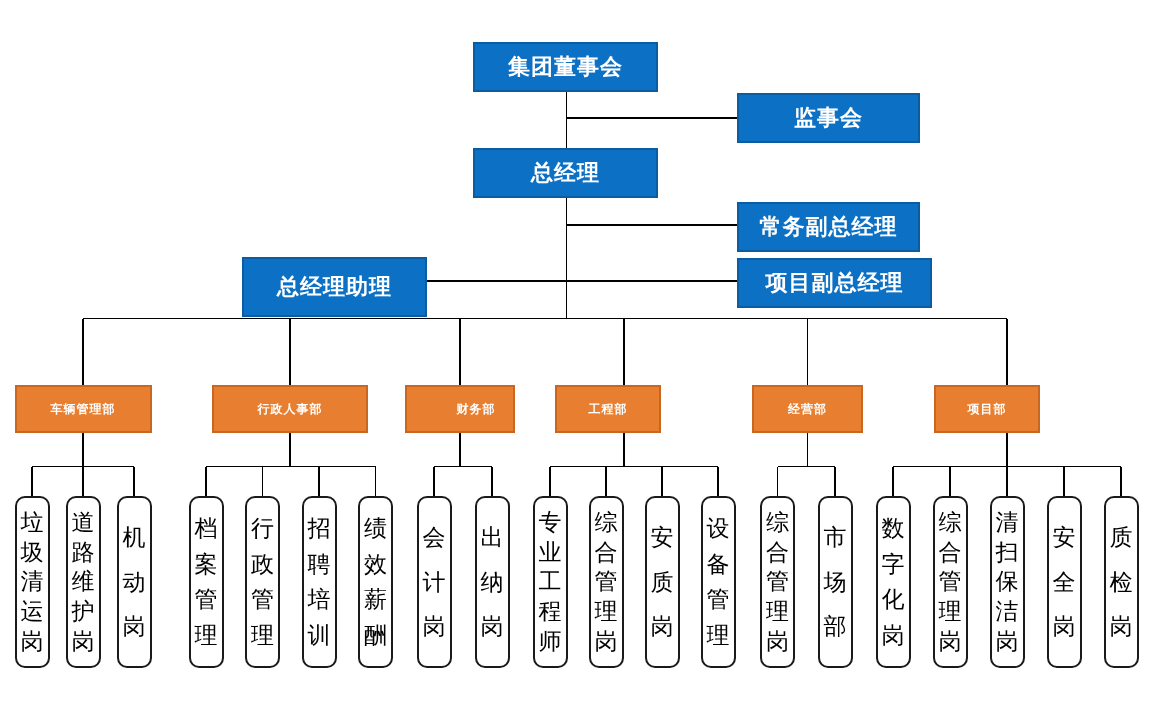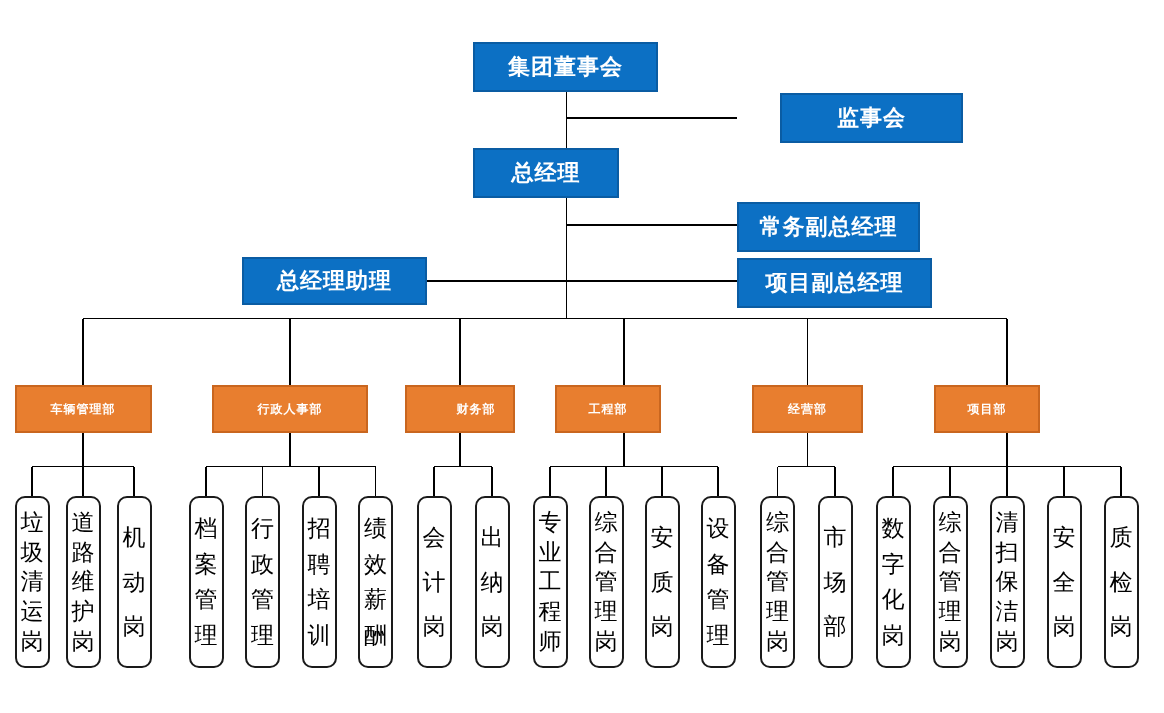--- a/index.html
+++ b/index.html
@@ -69,27 +69,27 @@
       <line x1="893" y1="466.5" x2="1121" y2="466.5" stroke="#000000" stroke-width="1.6"></line>
       <line x1="893" y1="466.5" x2="893" y2="496" stroke="#000000" stroke-width="1.6"></line>
       <line x1="950" y1="466.5" x2="950" y2="496" stroke="#000000" stroke-width="1.6"></line>
       <line x1="1007" y1="466.5" x2="1007" y2="496" stroke="#000000" stroke-width="1.6"></line>
       <line x1="1064" y1="466.5" x2="1064" y2="496" stroke="#000000" stroke-width="1.6"></line>
       <line x1="1121" y1="466.5" x2="1121" y2="496" stroke="#000000" stroke-width="1.6"></line>
     </svg>
 
   <div class="node exec" style="left:473px; top:42px; width:185px; height:50px;">集团董事会</div>
 
-  <div class="node exec" style="left:780px; top:93px; width:183px; height:50px;">监事会</div>
-
-  <div class="node exec" style="left:473px; top:148px; width:146px; height:50px;">总经理</div>
+  <div class="node exec" style="left:737px; top:93px; width:183px; height:50px;">监事会</div>
+
+  <div class="node exec" style="left:473px; top:148px; width:185px; height:50px;">总经理</div>
 
   <div class="node exec" style="left:737px; top:202px; width:183px; height:50px;">常务副总经理</div>
 
-  <div class="node exec" style="left:242px; top:257px; width:185px; height:48px;">总经理助理</div>
+  <div class="node exec" style="left:242px; top:257px; width:185px; height:60px;">总经理助理</div>
 
   <div class="node exec" style="left:737px; top:258px; width:195px; height:50px;">项目副总经理</div>
 <div class="node dept" style="left: 14.5px; top: 385px; width: 137px; height: 48px;">车辆管理部</div>
     <div class="pos" style="left: 14.5px; top: 496px; width: 35px; height: 172px;">
       <span>垃</span>
       <span>圾</span>
       <span>清</span>
       <span>运</span>
       <span>岗</span>
     </div>

